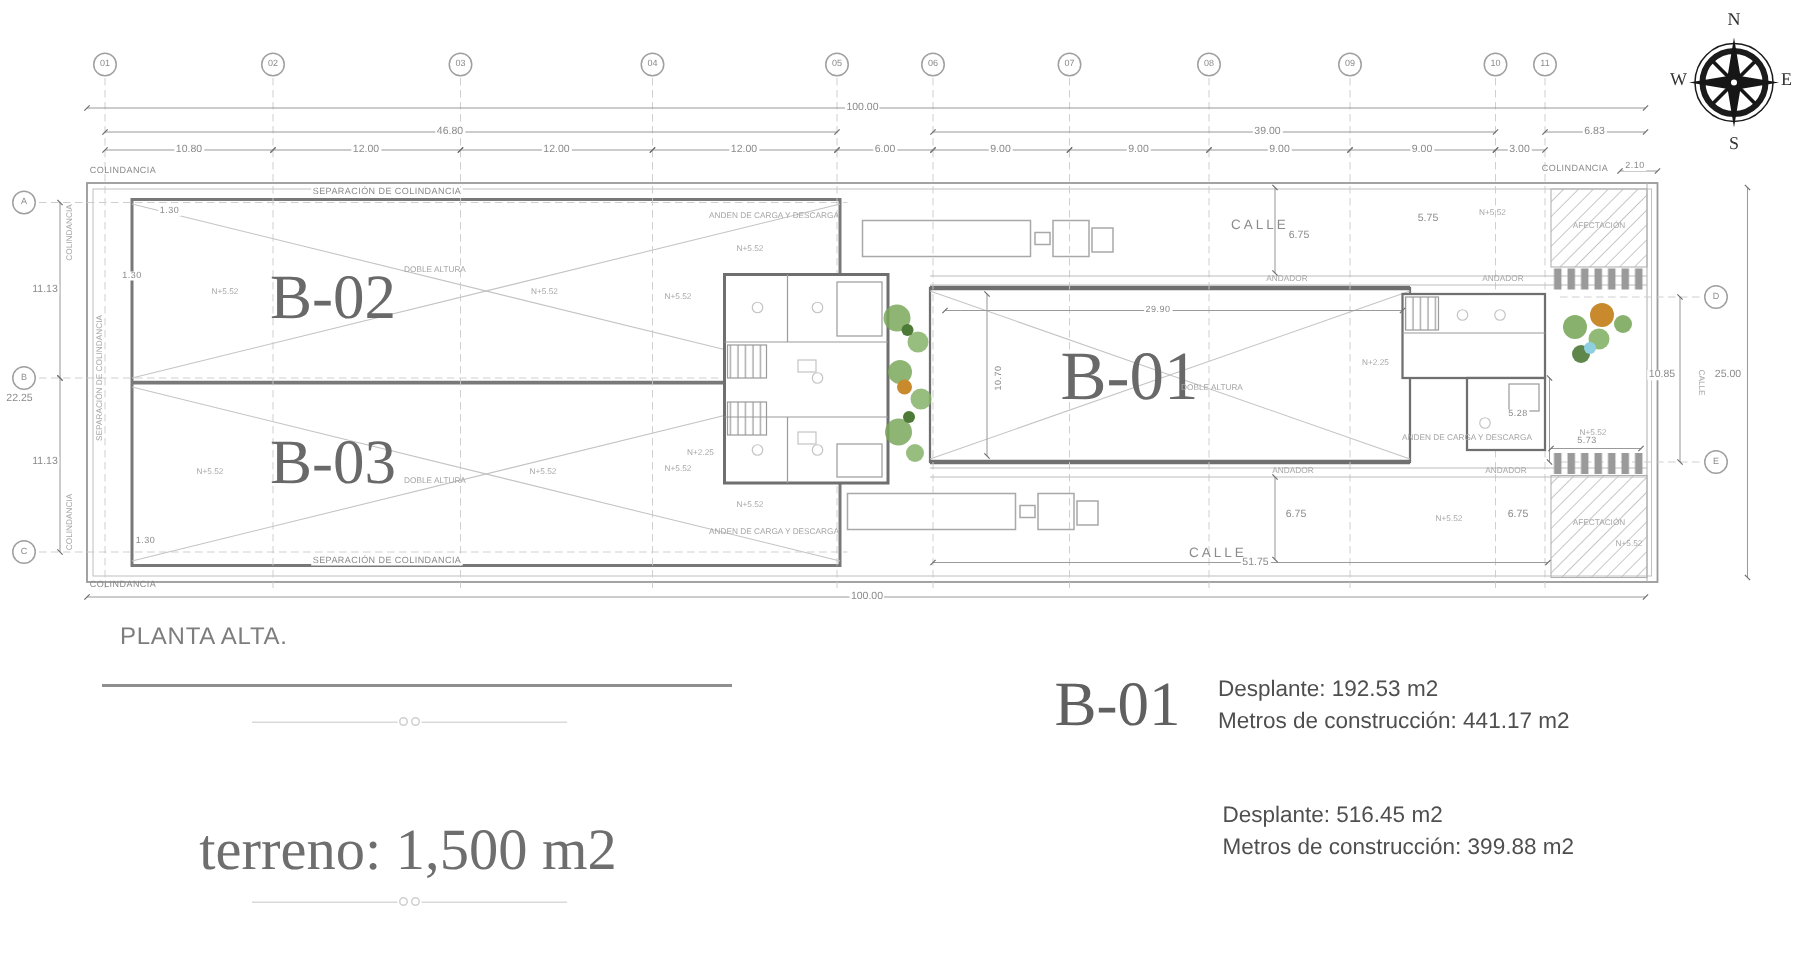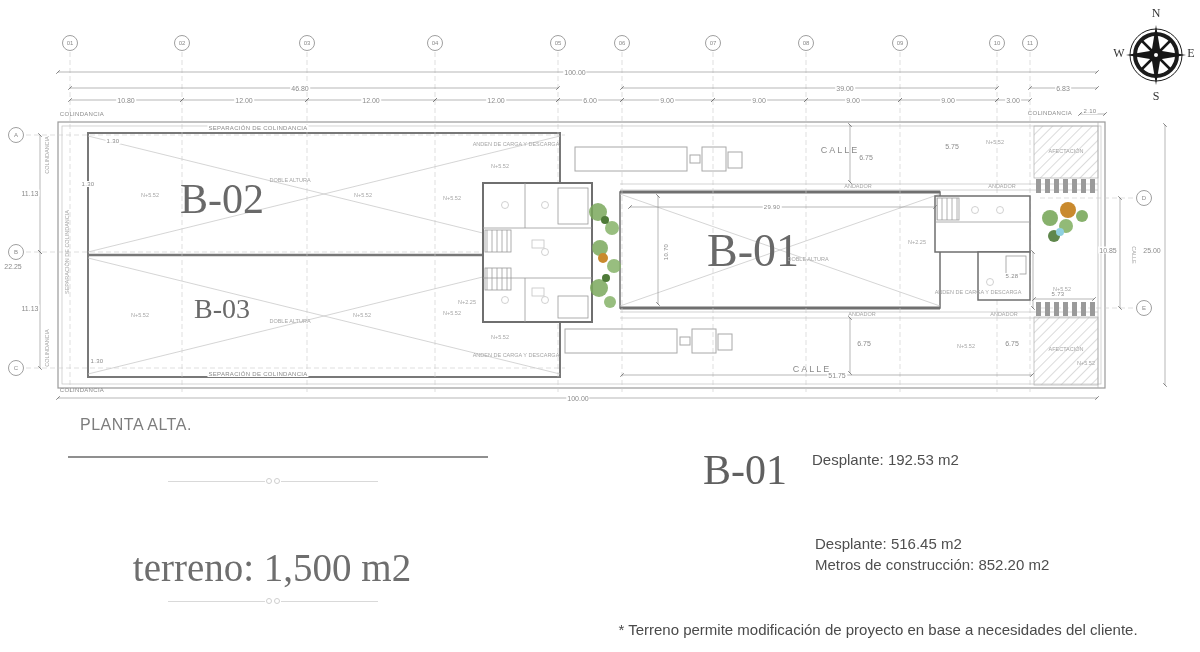--- a/index.html
+++ b/index.html
@@ -265,21 +265,21 @@
   <span class="t t6" style="left:1012px;top:276px">5.28</span>
   <span class="t" style="left:866px;top:157px">6.75</span>
   <span class="t" style="left:952px;top:146px">5.75</span>
   <span class="t" style="left:864px;top:343px">6.75</span>
   <span class="t" style="left:1012px;top:343px">6.75</span>
   <span class="t t6" style="left:113px;top:141px">1.30</span>
   <span class="t t6" style="left:88px;top:184px">1.30</span>
   <span class="t t6" style="left:97px;top:361px">1.30</span>
 
   <span class="big" style="left:222px;top:199px;font-size:42px">B-02</span>
-  <span class="big" style="left:222px;top:309px;font-size:28px">B-03</span>
+  <span class="big" style="left:222px;top:309px;font-size:42px">B-03</span>
   <span class="big" style="left:753px;top:251px;font-size:46px">B-01</span>
   <span class="t t5" style="left:290px;top:181px">DOBLE ALTURA</span>
   <span class="t t5" style="left:290px;top:322px">DOBLE ALTURA</span>
   <span class="t t5" style="left:808px;top:260px">DOBLE ALTURA</span>
   <span class="t t6 nobg" style="left:82px;top:114px">COLINDANCIA</span>
   <span class="t t6 nobg" style="left:82px;top:390px">COLINDANCIA</span>
   <span class="t t6 nobg" style="left:1050px;top:113px">COLINDANCIA</span>
   <span class="t t5 rot" style="left:48px;top:155px">COLINDANCIA</span>
   <span class="t t5 rot" style="left:48px;top:348px">COLINDANCIA</span>
   <span class="t t5 rot" style="left:68px;top:252px">SEPARACIÓN DE COLINDANCIA</span>
@@ -330,18 +330,18 @@
   <span class="sup" style="left:272px;top:567px">terreno: 1,500 m2</span>
   <div class="orn" style="left:168px;top:598px">
     <span class="line"></span>
       <span class="dot"></span>
       <span class="dot"></span>
       <span class="line"></span>
   </div>
 
   <span class="sumh" style="left:745px;top:470px;font-size:42px">B-01</span>
   <span class="sumt" style="left:812px;top:452px">Desplante: 192.53 m2</span>
+  <span class="sumt" style="left:812px;top:473px">Metros de construcción: 441.17 m2</span>
 
   <span class="sumt" style="left:815px;top:536px">Desplante: 516.45 m2</span>
-  <span class="sumt" style="left:815px;top:557px">Metros de construcción: 852.20 m2</span>
-
-  <span class="fn" style="left:878px;top:629px">* Terreno permite modificación de proyecto en base a necesidades del cliente.</span>
+  <span class="sumt" style="left:815px;top:557px">Metros de construcción: 399.88 m2</span>
+
 </div>
 
 </body></html>

